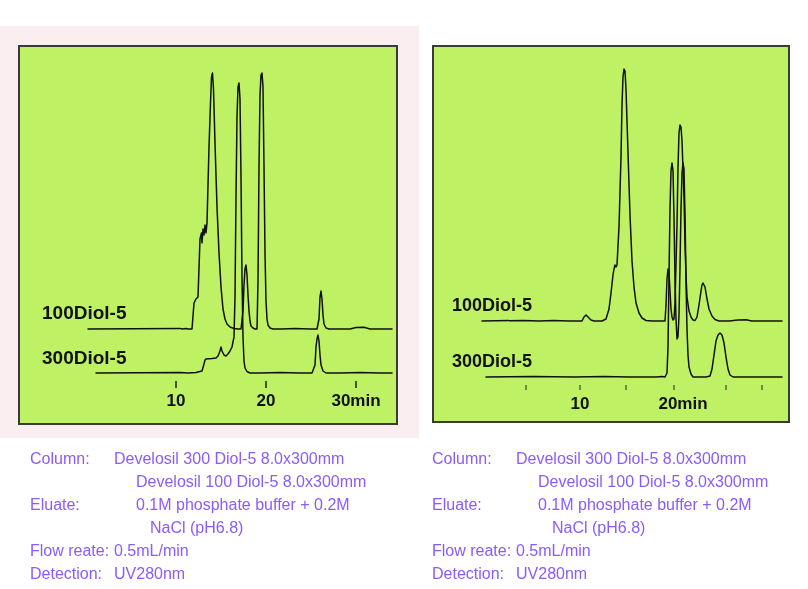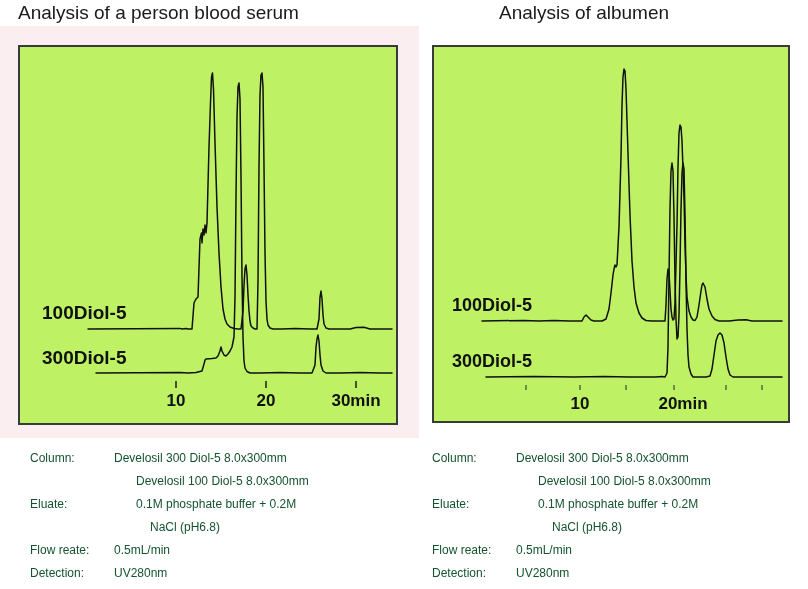--- a/index.html
+++ b/index.html
@@ -90,23 +90,23 @@
   .trace-label-r {
     font-family: "Liberation Sans", sans-serif;
     font-size: 18px;
     font-weight: 700;
     fill: #111111;
   }
 
   
   .caption {
     position: absolute;
-    font-size: 12px;
+    font-size: 16px;
     line-height: 23px;
-    color: #14532d;
+    color: #8b5cf6;
     white-space: nowrap;
   }
   #caption-left  { left: 30px;  top: 447px; }
   #caption-right { left: 432px; top: 447px; }
 
   .cap-row {
     display: flex;
     align-items: baseline;
   }
   .cap-key {
@@ -119,23 +119,21 @@
   .cap-indent-2 { padding-left: 120px; text-align: center; }
   .cap-val-pad { padding-left: 22px; }
 </style>
 </head>
 <body>
 
 <div class="root">
 
   <div class="pink-panel"></div>
 
-  <div class="title" id="title-left">Analysis of a person blood serum</div>
-
-  <div class="title" id="title-right">Analysis of albumen</div>
+
 
   <div class="chart-box" id="chart-left">
     <svg viewBox="0 0 376 376" preserveAspectRatio="none">
 
       <path class="trace" d="M 68,282 L 160,281.4 L 162,282 L 166,281.6 L 168,282
                L 172,282 L 174,256 L 176,252 L 178,250 L 180,192
                L 181.5,186 L 182,196 L 183,182 L 184,188 L 185,178
                L 186,186 L 187,176
                L 189,100 L 190.5,56 L 191.5,30 L 192.5,26 L 193.5,42
                L 195,96 L 197,160 L 199,206 L 201,240 L 203,262

